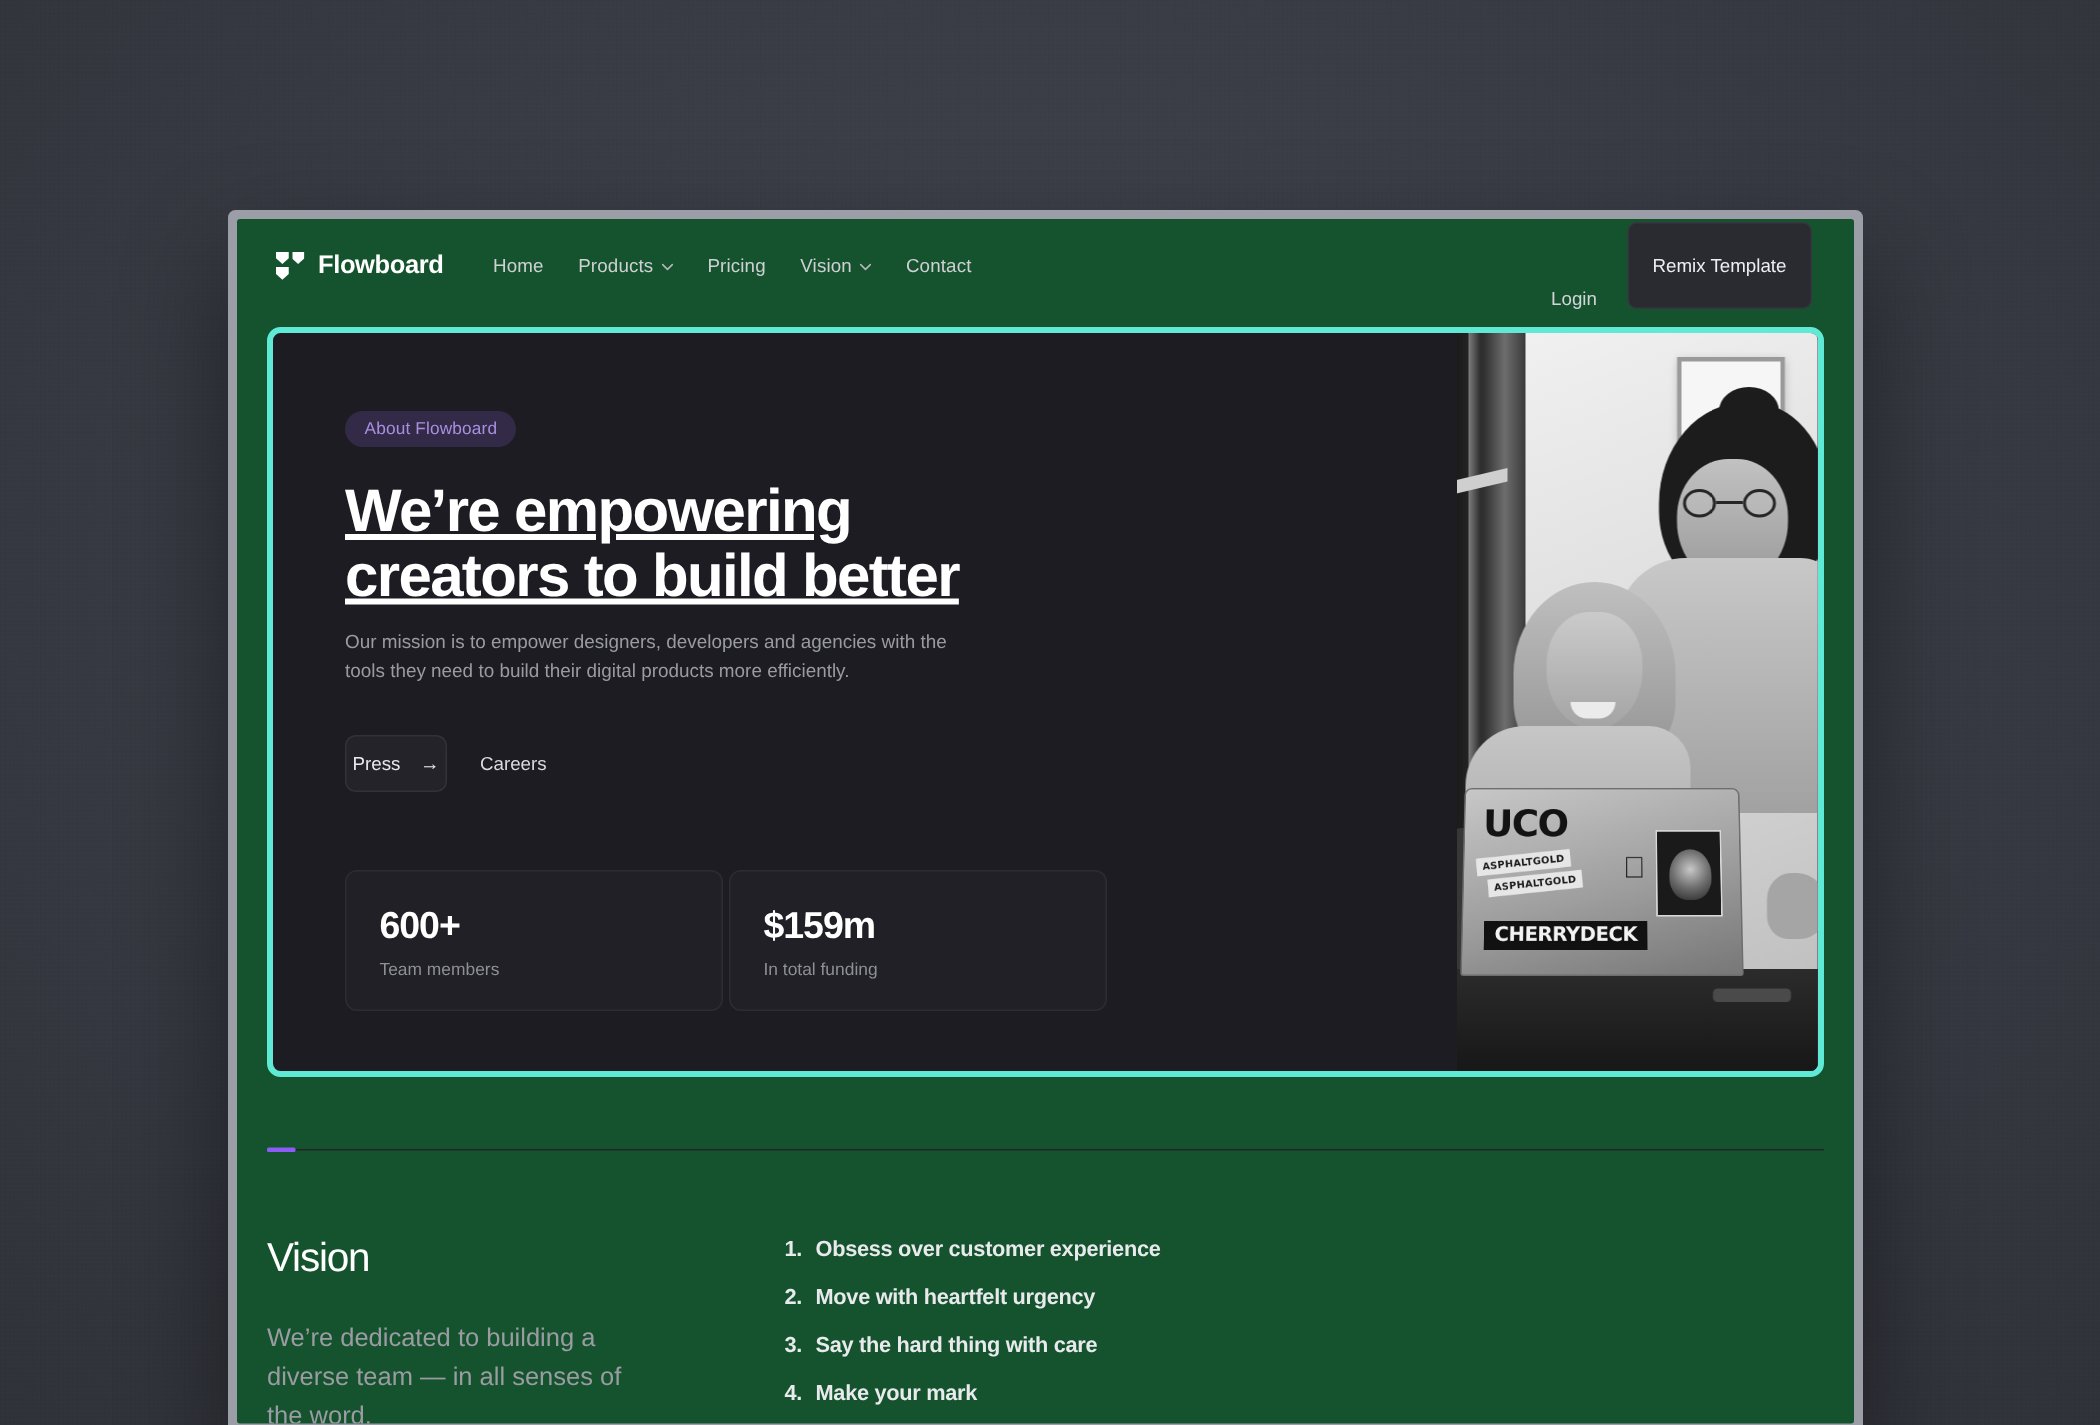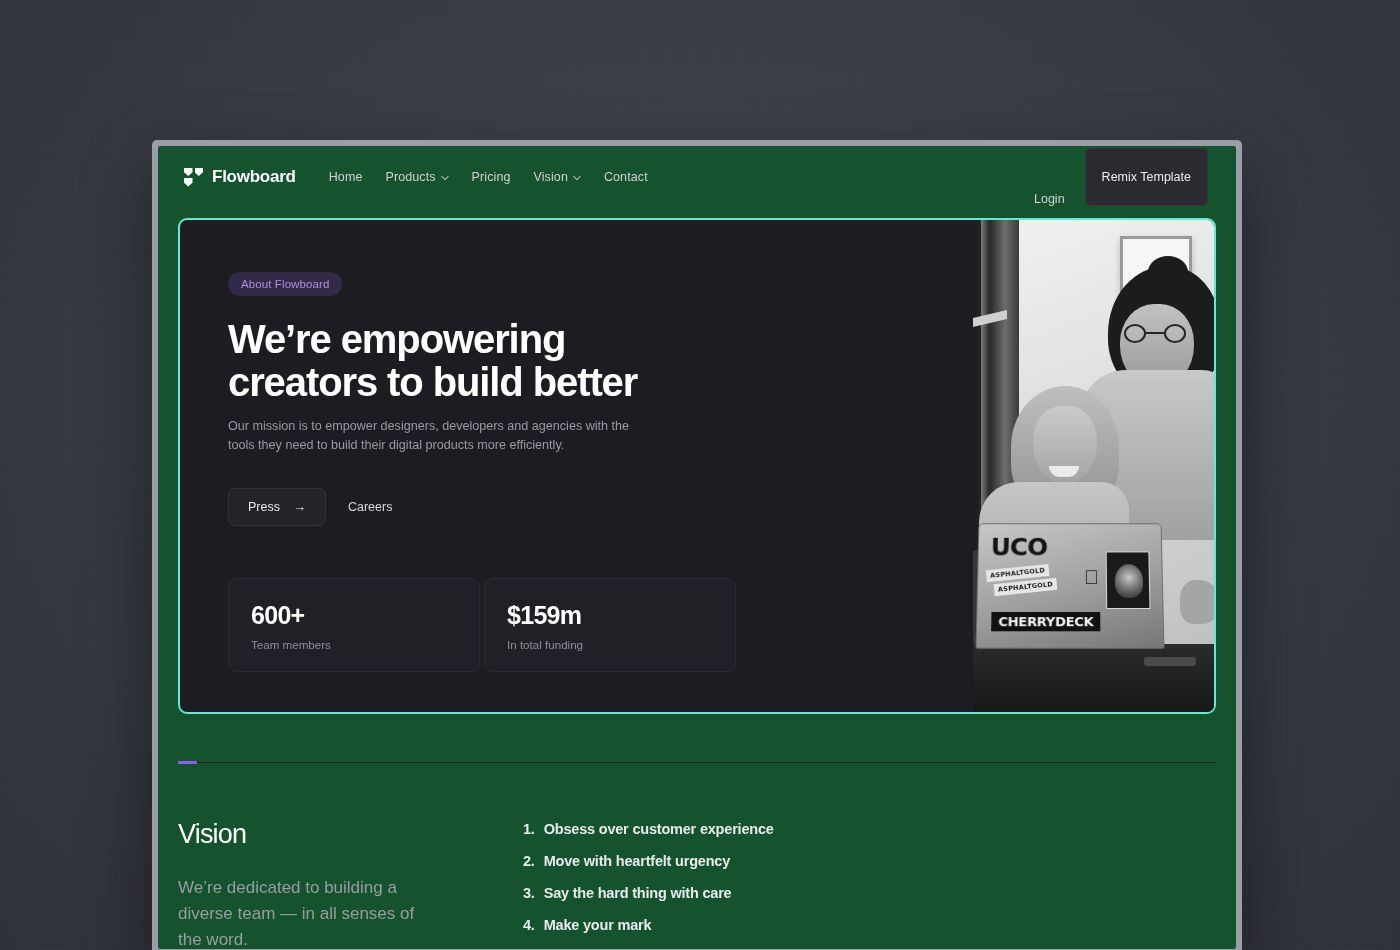--- a/index.html
+++ b/index.html
@@ -142,21 +142,21 @@
     padding: 21px 16px;
     cursor: pointer;
     font-family: inherit;
     white-space: nowrap;
   }
 
   
   .hero {
     margin: 10px 20px 0 20px;
     background: #1c1c22;
-    border: 2px solid #5eead4;
+    border: 4px solid #5eead4;
     border-radius: 9px;
     display: flex;
     overflow: hidden;
     min-height: 462px;
     position: relative;
   }
 
   .hero-left {
     flex: 1 1 auto;
     padding: 52px 46px 40px 48px;
@@ -174,20 +174,21 @@
   }
 
   .hero-title {
     margin-top: 22px;
     color: #ffffff;
     font-size: 40px;
     line-height: 1.07;
     font-weight: 700;
     letter-spacing: -1.1px;
     max-width: 430px;
+    text-decoration: underline;
   }
 
   .hero-sub {
     margin-top: 13px;
     color: #9a9ba2;
     font-size: 12.6px;
     line-height: 1.55;
     max-width: 430px;
   }
 
@@ -200,21 +201,21 @@
 
   .press-btn {
     display: inline-flex;
     align-items: center;
     gap: 13px;
     background: #232329;
     border: 1px solid #323239;
     color: #e9eaed;
     font-size: 12.5px;
     border-radius: 7px;
-    padding: 11px 19px;
+    padding: 11px 4px;
     cursor: pointer;
     font-family: inherit;
   }
   .press-btn .arrow { font-size: 13px; line-height: 1; }
 
   .careers-link {
     color: #dadbde;
     font-size: 12.5px;
     cursor: pointer;
   }

